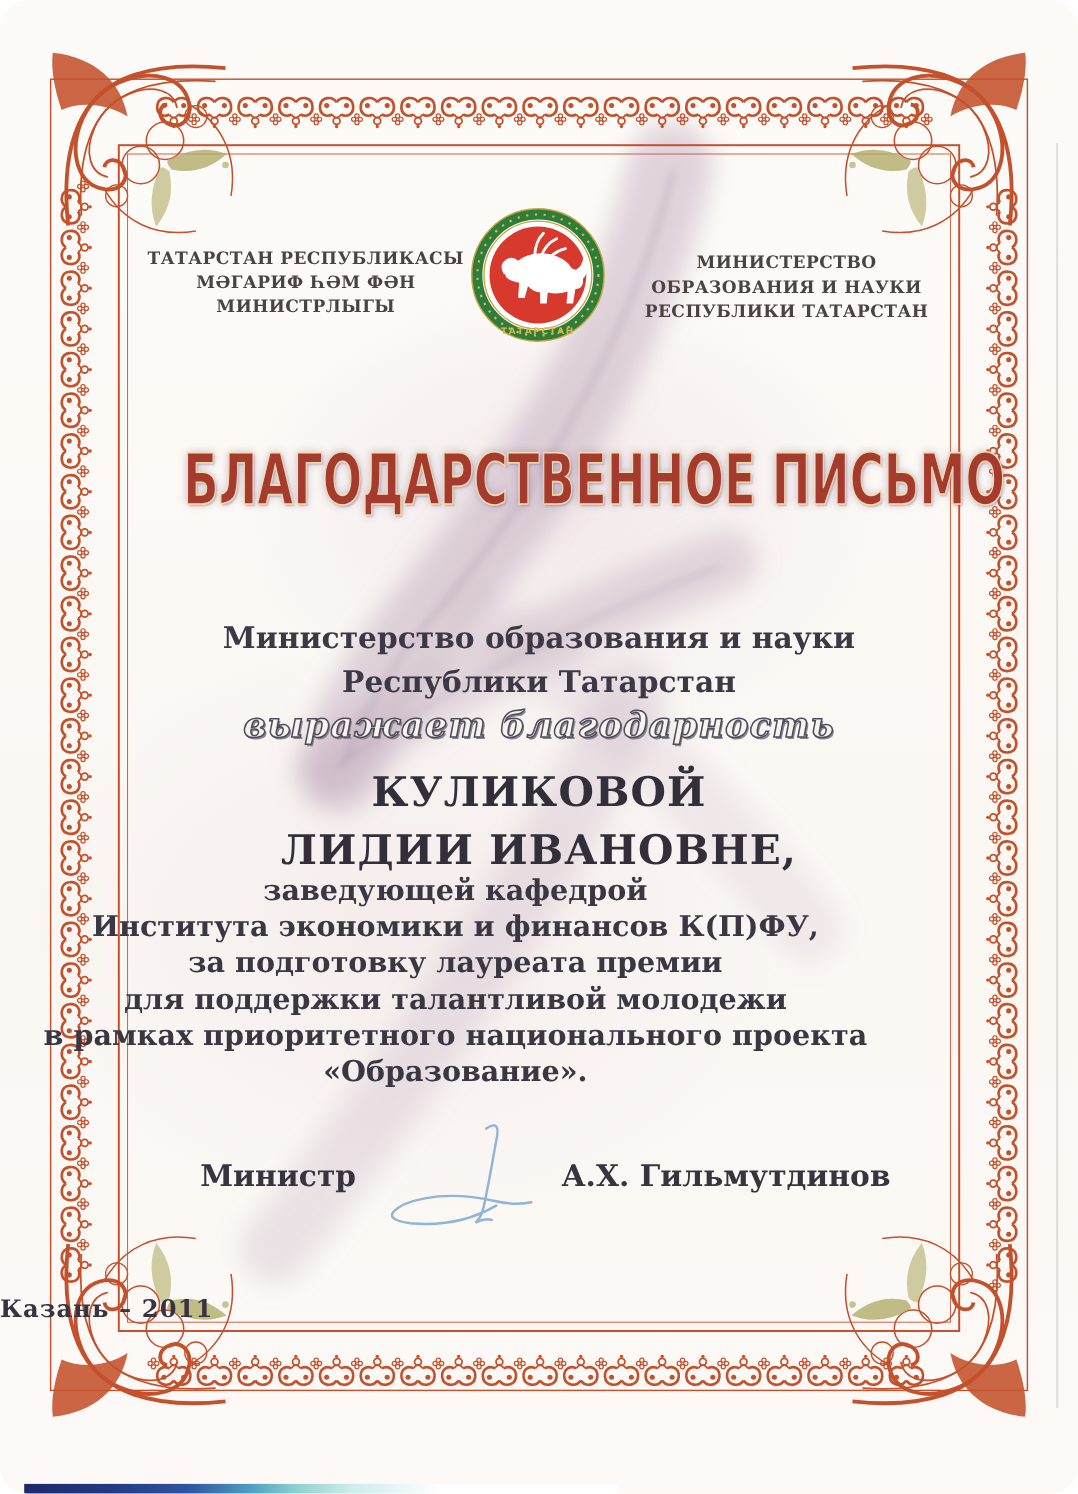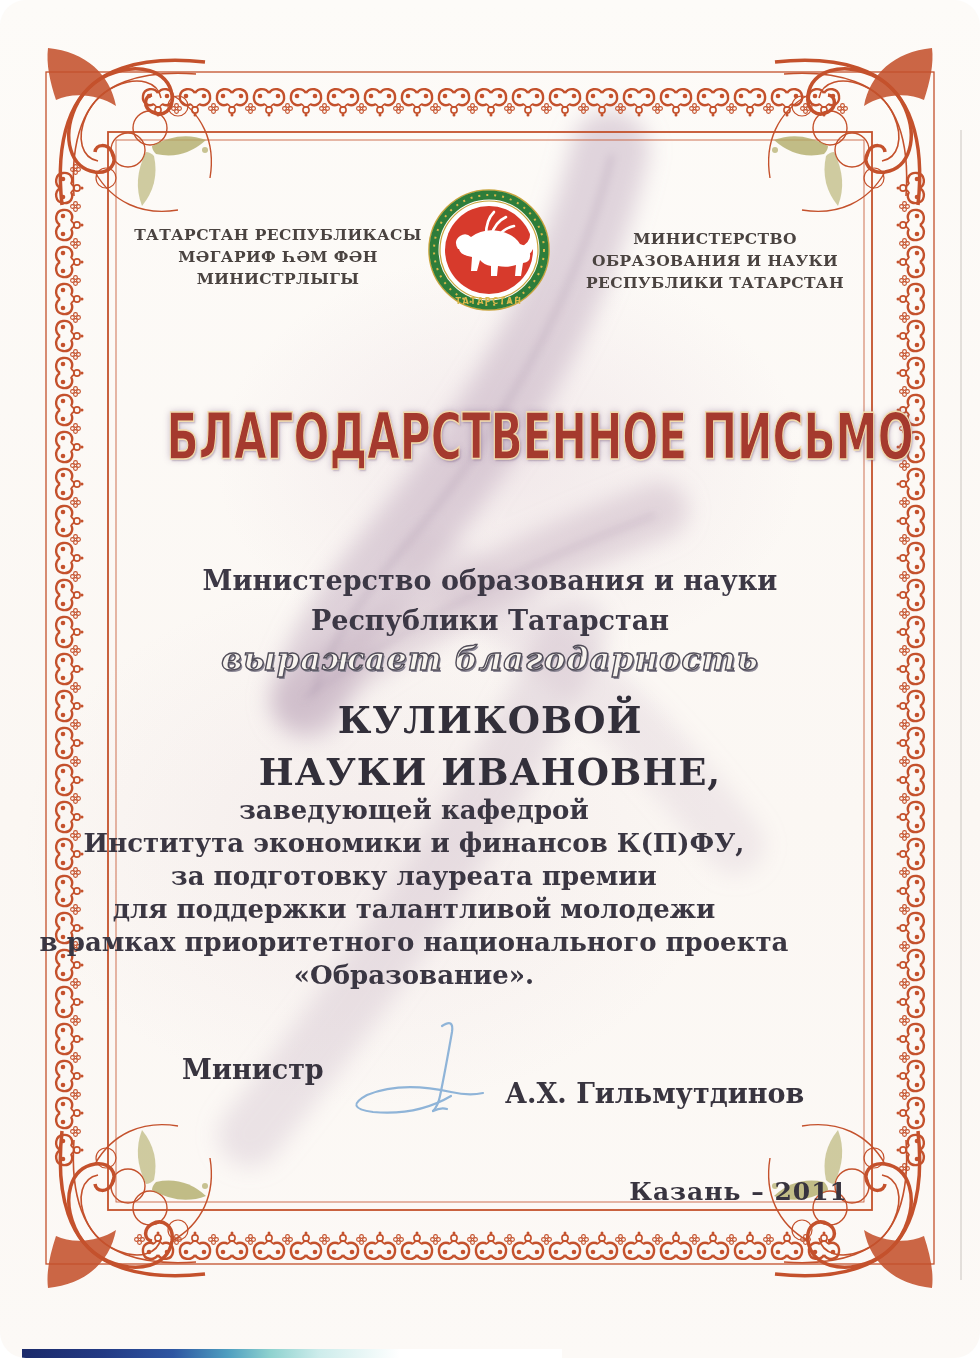--- a/index.html
+++ b/index.html
@@ -28,22 +28,22 @@
   .issuer{left:0;top:561px;width:980px;text-align:center;font-size:27px;line-height:40px;color:#3c3845;}
   .salute{
     left:0;top:640px;width:980px;text-align:center;font-size:32px;letter-spacing:1px;
     color:#f7f3ee;-webkit-text-stroke:1.4px #504c58;
     text-shadow:1.5px 1.5px 0 #8a8694;
     font-style:italic;
   }
   .recipient{left:0;top:694px;width:980px;text-align:center;font-size:37px;line-height:52px;letter-spacing:1px;color:#322f3a;}
   .body-text{left:0;top:794px;width:828px;text-align:center;font-size:26px;line-height:33px;color:#3a3642;}
   .sig-role{left:182px;top:1054px;font-size:27px;color:#38343f;}
-  .sig-name{left:505px;top:1078px;width:310px;text-align:left;font-size:27px;color:#38343f;}
-  .footer{left:0;top:1177px;width:848px;text-align:right;font-size:25px;letter-spacing:1px;color:#38343f;}
+  .sig-name{left:505px;top:1054px;width:310px;text-align:center;font-size:27px;color:#38343f;}
+  .footer{left:0;top:1177px;width:848px;text-align:left;font-size:22px;letter-spacing:1px;color:#38343f;}
   .scan-strip{
     position:absolute;left:22px;bottom:0;width:540px;height:9px;
     background:linear-gradient(90deg,#1b2a6a 0%,#233a84 15%,#2e56a2 28%,#4e9ec0 38%,#8fd2cf 46%,#cdeceb 55%,#ffffff 70%);
   }
   .scan-line{position:absolute;right:18px;top:130px;width:2px;height:1150px;background:rgba(180,175,170,.35);}
 </style>
 </head>
 <body>
 
 <div class="page">
@@ -240,21 +240,21 @@
 
   <div class="txt issuer">
     <div>Министерство образования и науки</div>
     <div>Республики Татарстан</div>
   </div>
 
   <div class="txt salute">выражает благодарность</div>
 
   <div class="txt recipient">
     <div>КУЛИКОВОЙ</div>
-    <div>НАУКИ ИВАНОВНЕ,</div>
+    <div>ЛИДИИ ИВАНОВНЕ,</div>
   </div>
 
   <div class="txt body-text">
     <div>заведующей кафедрой</div>
     <div>Института экономики и финансов К(П)ФУ,</div>
     <div>за подготовку лауреата премии</div>
     <div>для поддержки талантливой молодежи</div>
     <div>в рамках приоритетного национального проекта</div>
     <div>«Образование».</div>
   </div>

